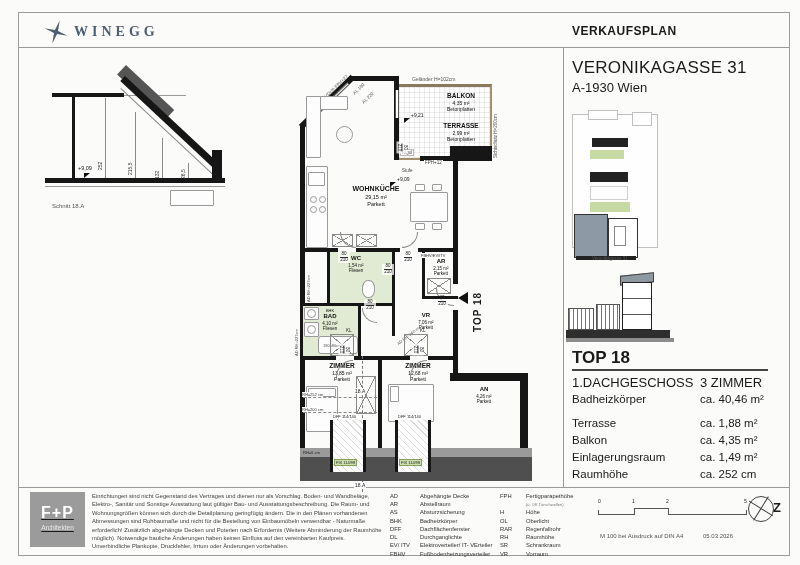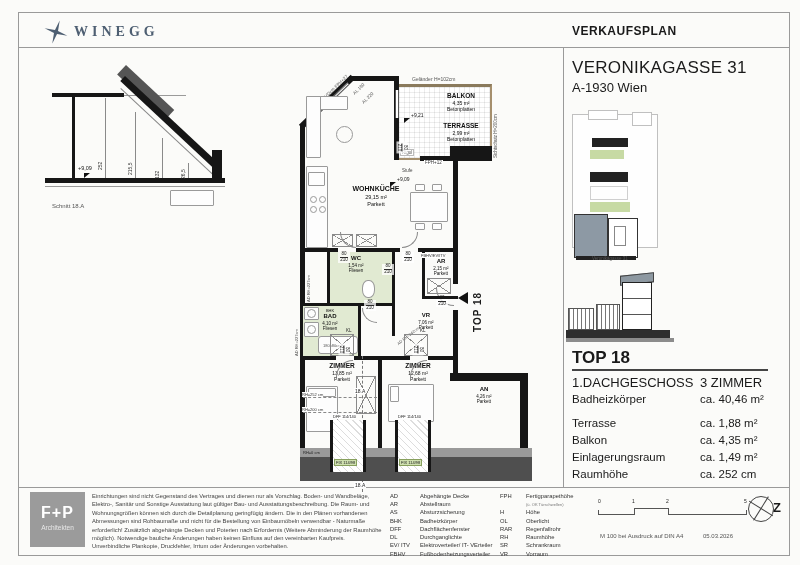--- a/index.html
+++ b/index.html
@@ -311,21 +311,21 @@
   <div class="abs f12" style="left:700px;top:393px;">ca. 40,46 m²</div>
   <div class="abs f12" style="left:572px;top:417px;">Terrasse</div>
   <div class="abs f12" style="left:700px;top:417px;">ca. 1,88 m²</div>
   <div class="abs f12" style="left:572px;top:434px;">Balkon</div>
   <div class="abs f12" style="left:700px;top:434px;">ca. 4,35 m²</div>
   <div class="abs f12" style="left:572px;top:451px;">Einlagerungsraum</div>
   <div class="abs f12" style="left:700px;top:451px;">ca. 1,49 m²</div>
   <div class="abs f12" style="left:572px;top:468px;">Raumhöhe</div>
   <div class="abs f12" style="left:700px;top:468px;">ca. 252 cm</div>
 
-  <div class="abs" style="left:30px;top:492px;width:55px;height:55px;background:#9b9b9b;text-align:center;">
+  <div class="abs" style="left:30px;top:492px;width:55px;height:55px;background:#9b9b9b;text-align:center;text-decoration:underline;">
     <div style="font-size:16px;font-weight:bold;color:#fff;margin-top:12px;letter-spacing:1px;">F+P</div>
     <div style="font-size:6.5px;color:#e8e8e8;margin-top:2px;">Architekten</div>
   </div>
   <div class="abs" style="left:92px;top:492px;width:292px;font-size:5.8px;line-height:1.45;color:#444;text-align:left;">Einrichtungen sind nicht Gegenstand des Vertrages und dienen nur als Vorschlag. Boden- und Wandbeläge, Elektro-, Sanitär und Sonstige Ausstattung laut gültiger Bau- und Ausstattungsbeschreibung. Die Raum- und Wohnungsgrößen können sich durch die Detailplanung geringfügig ändern. Die in den Plänen vorhandenen Abmessungen sind Rohbaumaße und nicht für die Bestellung von Einbaumöbeln verwendbar - Naturmaße erforderlich! Zusätzlich abgehängte Decken und Poterien nach Erfordernis (Weitere Abminderung der Raumhöhe möglich). Notwendige bauliche Änderungen haben keinen Einfluss auf den vereinbarten Kaufpreis. Unverbindliche Plankopie, Druckfehler, Irrtum oder Änderungen vorbehalten.</div>
 
   <div class="abs" style="left:390px;top:492px;width:112px;font-size:5.8px;line-height:1.42;color:#333;">
     <div style="display:flex">
         <span style="width:30px">AD</span>
         <span>Abgehängte Decke</span>
       </div>

